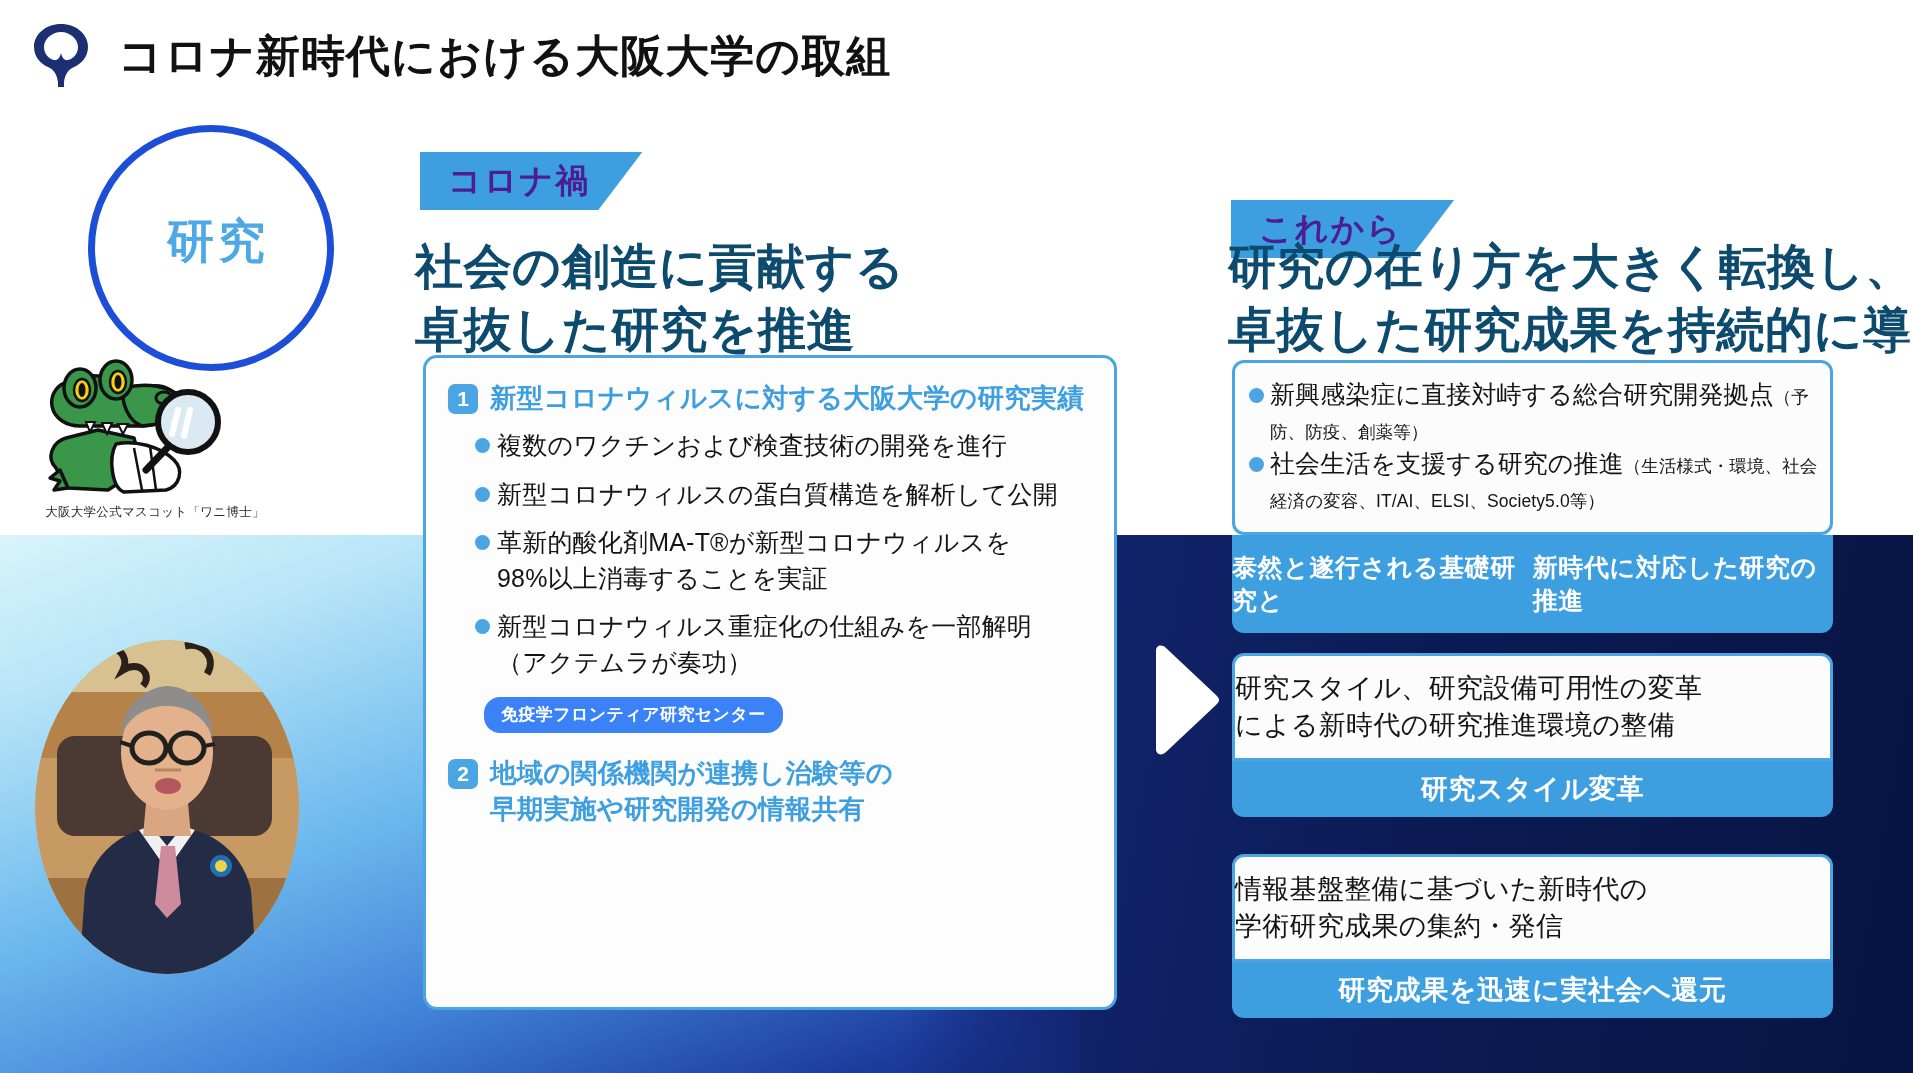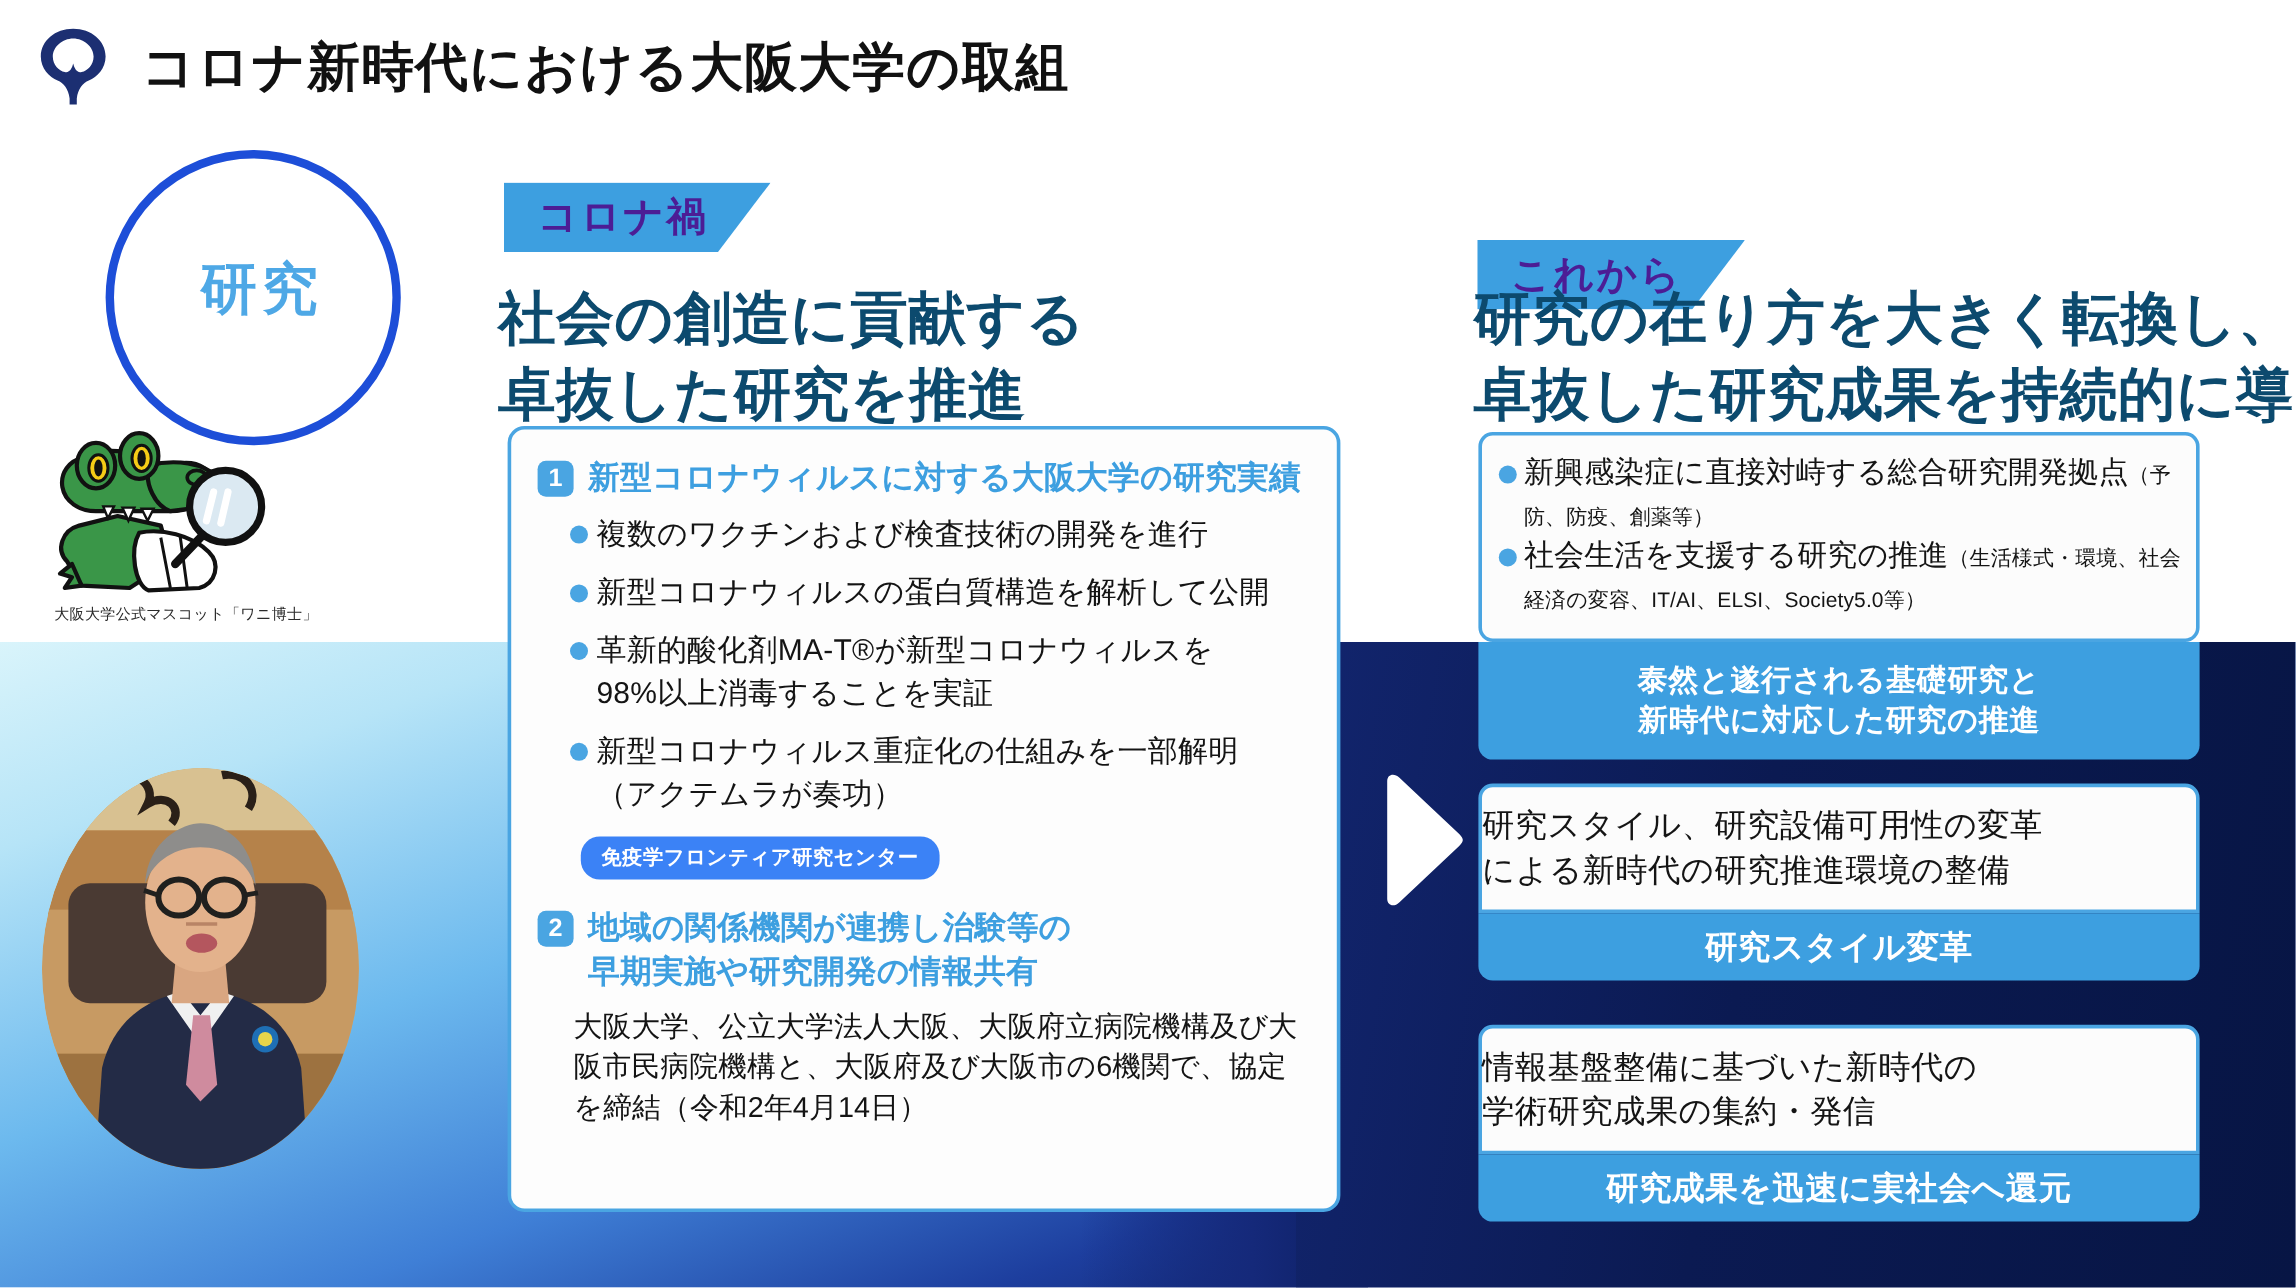--- a/index.html
+++ b/index.html
@@ -128,21 +128,21 @@
   }
 
   
   .r-card {
     position:absolute; left:1232px; width:601px;
     background:#fcfcfc; border:3px solid #4aa5e2; border-radius:12px;
   }
   .r-bar {
     position:absolute; left:1232px; width:601px;
     background:#3d9fe0; color:#ffffff;
-    display:flex; flex-direction:column; align-items:center; justify-content:center;
+    display:flex; flex-direction:row; align-items:center; justify-content:center;
     font-weight:700; letter-spacing:0.6px;
   }
 
   #rcard1 { top:360px; height:175px; padding:14px 12px 8px 14px; }
   .rb-item { display:flex; align-items:flex-start; }
   .rb-dot {
     flex:0 0 auto; width:15px; height:15px; border-radius:50%;
     background:#4aa5e2; margin-top:11px; margin-right:6px;
   }
   .rb-text { font-size:25px; color:#141414; line-height:1.38; letter-spacing:0.1px; }
@@ -296,21 +296,20 @@
   <div id="tag-imm">免疫学フロンティア研究センター</div>
 
   <div id="sec2">
     <div class="sec-head-row">
       <div class="num-badge">2</div>
       <div>
         <div class="sec-head-text">地域の関係機関が連携し治験等の</div>
         <div class="sec-head-text">早期実施や研究開発の情報共有</div>
       </div>
     </div>
-    <div id="sec2-body">大阪大学、公立大学法人大阪、大阪府立病院機構及び大阪市民病院機構と、大阪府及び大阪市の6機関で、協定を締結（令和2年4月14日）</div>
   </div>
 </div>
 
 <svg id="flow-arrow" viewBox="0 0 72 110">
   <path d="M8 6 C8 0 14 -1 18 3 L68 50 C72 54 72 56 68 60 L18 107 C14 111 8 110 8 104 Z" fill="#ffffff"></path>
 </svg>
 
 <div class="r-card" id="rcard1">
   <div class="rb-item">
     <div class="rb-dot"></div>

